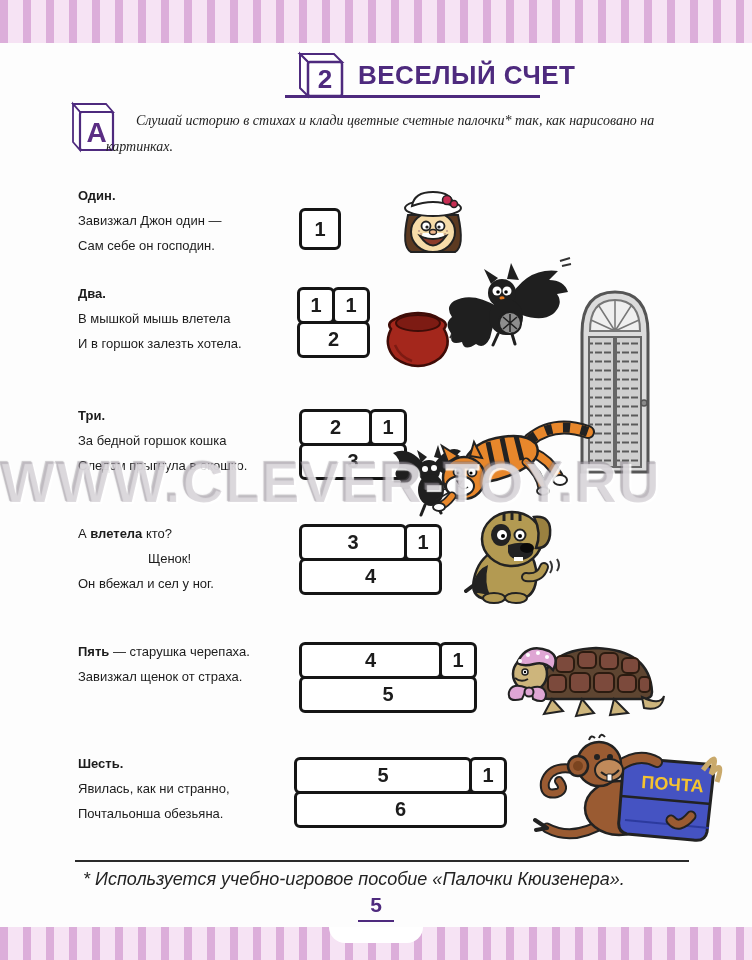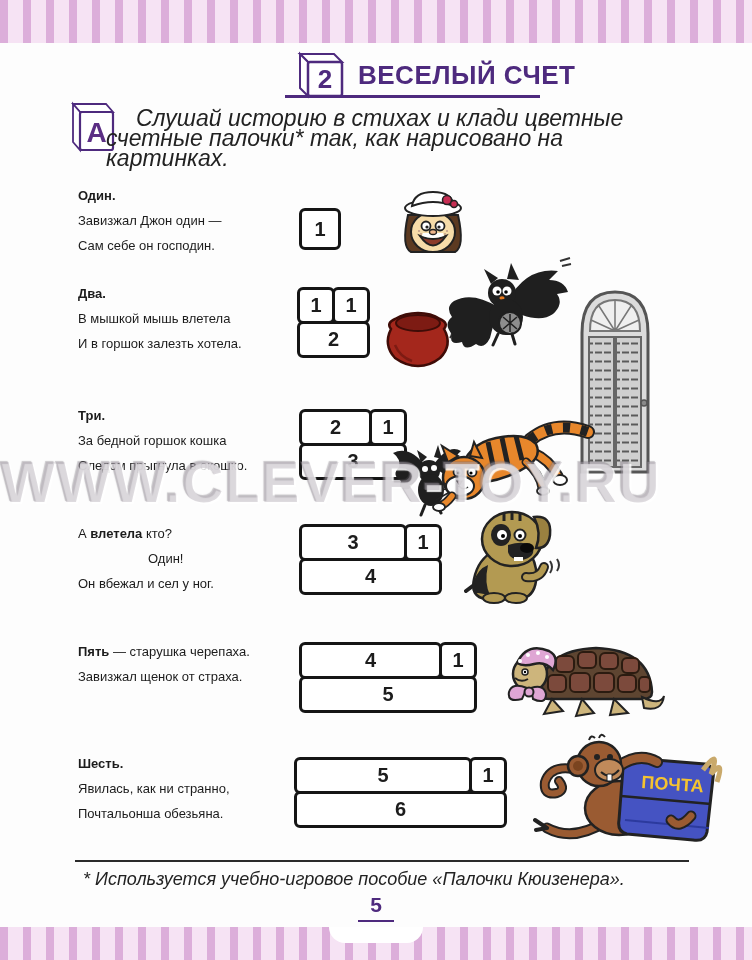--- a/index.html
+++ b/index.html
@@ -13,21 +13,21 @@
   .band-notch{position:absolute;left:329px;top:0;width:94px;height:16px;background:#fff;
         border-radius:0 0 18px 18px;}
   
   .hdr-cube{position:absolute;left:294px;top:50px;}
   .hdr-title{position:absolute;left:358px;top:60px;font-size:26px;font-weight:bold;
         color:#4e2a7e;letter-spacing:.5px;text-align:center;}
   .hdr-line{position:absolute;left:285px;top:95px;width:255px;height:3px;background:#4e2a7e;}
   
   .ins-cube{position:absolute;left:68px;top:100px;}
   .ins-text{position:absolute;left:106px;top:108px;width:578px;font-style:italic;
-        font-size:23px;line-height:20px;text-indent:30px;color:#222;}
+        font-size:14px;line-height:26px;text-indent:30px;color:#222;font-family:Liberation Serif, serif;}
   
   .poem{position:absolute;left:78px;font-size:13px;line-height:25px;}
   .poem .b{font-weight:bold;}
   .poem .indent{padding-left:70px;}
   
   .rods{position:absolute;}
   .rod-row{display:flex;}
   .rod-row + .rod-row{margin-top:-3px;}
   .rod{box-sizing:border-box;height:37px;border:3px solid #151515;border-radius:6px;
        background:#fff;display:flex;align-items:center;justify-content:center;
@@ -222,21 +222,21 @@
       <path d="M22 102 Q16 110 10 112" stroke="#E8872B" stroke-width="5.5" fill="none" stroke-linecap="round"></path>
       <ellipse cx="9" cy="113" rx="6" ry="4" fill="#fff" stroke="#222" stroke-width="1.8"></ellipse>
       <path d="M96 68 Q110 80 112 94" stroke="#222" stroke-width="9" fill="none" stroke-linecap="round"></path>
       <path d="M96 68 Q110 80 112 94" stroke="#E8872B" stroke-width="5.5" fill="none" stroke-linecap="round"></path>
       <ellipse cx="113" cy="97" rx="6" ry="4" fill="#fff" stroke="#222" stroke-width="1.8"></ellipse>
     </svg>
   </div>
 
   <div class="poem" style="top:521px">
     <div><span>А </span><span class="b">влетела</span><span> кто?</span></div>
-    <div class="indent">Один!</div>
+    <div class="indent">Щенок!</div>
     <div>Он вбежал и сел у ног.</div>
   </div>
   <div class="rods" style="left:299px;top:524px">
     <div class="rod-row">
       <div class="rod w3">3</div>
       <div class="rod w1">1</div>
     </div>
     <div class="rod-row">
         <div class="rod w4">4</div>
       </div>

